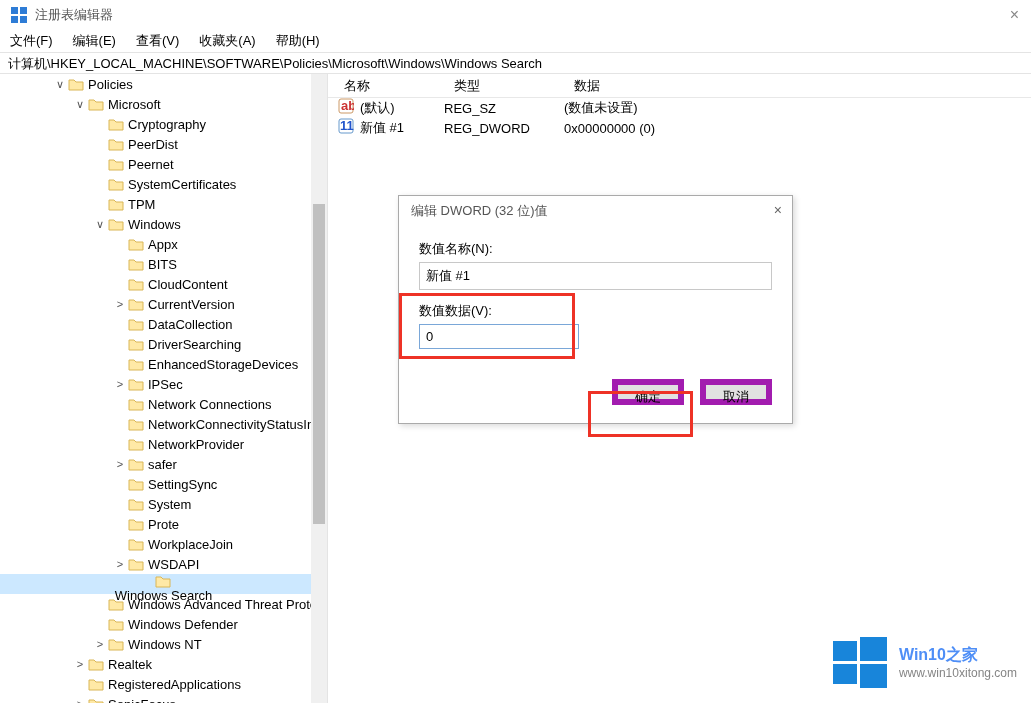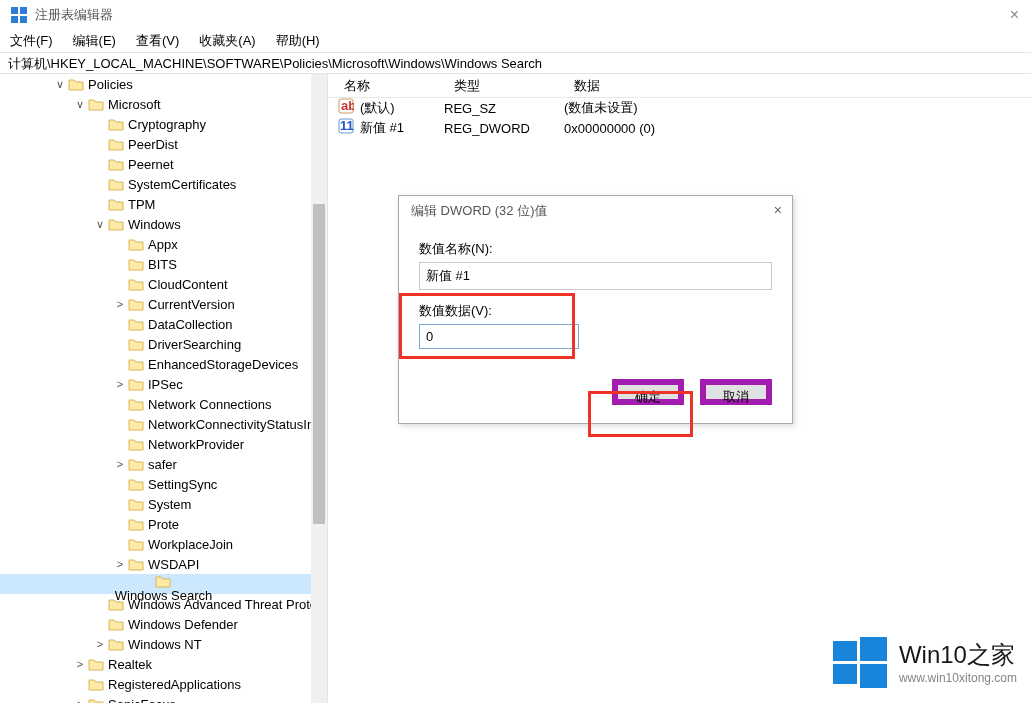--- a/index.html
+++ b/index.html
@@ -51,21 +51,21 @@
 .radio-row input { margin:0; }
 .btnbar { display:flex; justify-content:flex-end; gap:16px; margin-top:30px; }
 .btn { width:72px; height:26px; border:6px solid #a21caf; background:#e1e1e1; text-align:center; line-height:24px; }
 
 .hl-red { position:absolute; border:3px solid #ee3226; pointer-events:none; }
 
 
 .wm { position:absolute; right:14px; bottom:14px; display:flex; align-items:center; gap:12px; opacity:.9; }
 .wm .sq { width:54px; height:54px; position:relative; }
 .wm .sq span { position:absolute; background:#0078d7; }
-.wm .txt1 { font-size:24px; font-weight:400; color:#000000; }
+.wm .txt1 { font-size:16px; font-weight:700; color:#3b82f6; }
 .wm .txt2 { font-size:12px; color:#777; }
 
 svg { display:block; }
 </style>
 </head>
 <body>
 
 <div class="titlebar">
   <span class="app-icon">
     <svg width="16" height="16">

